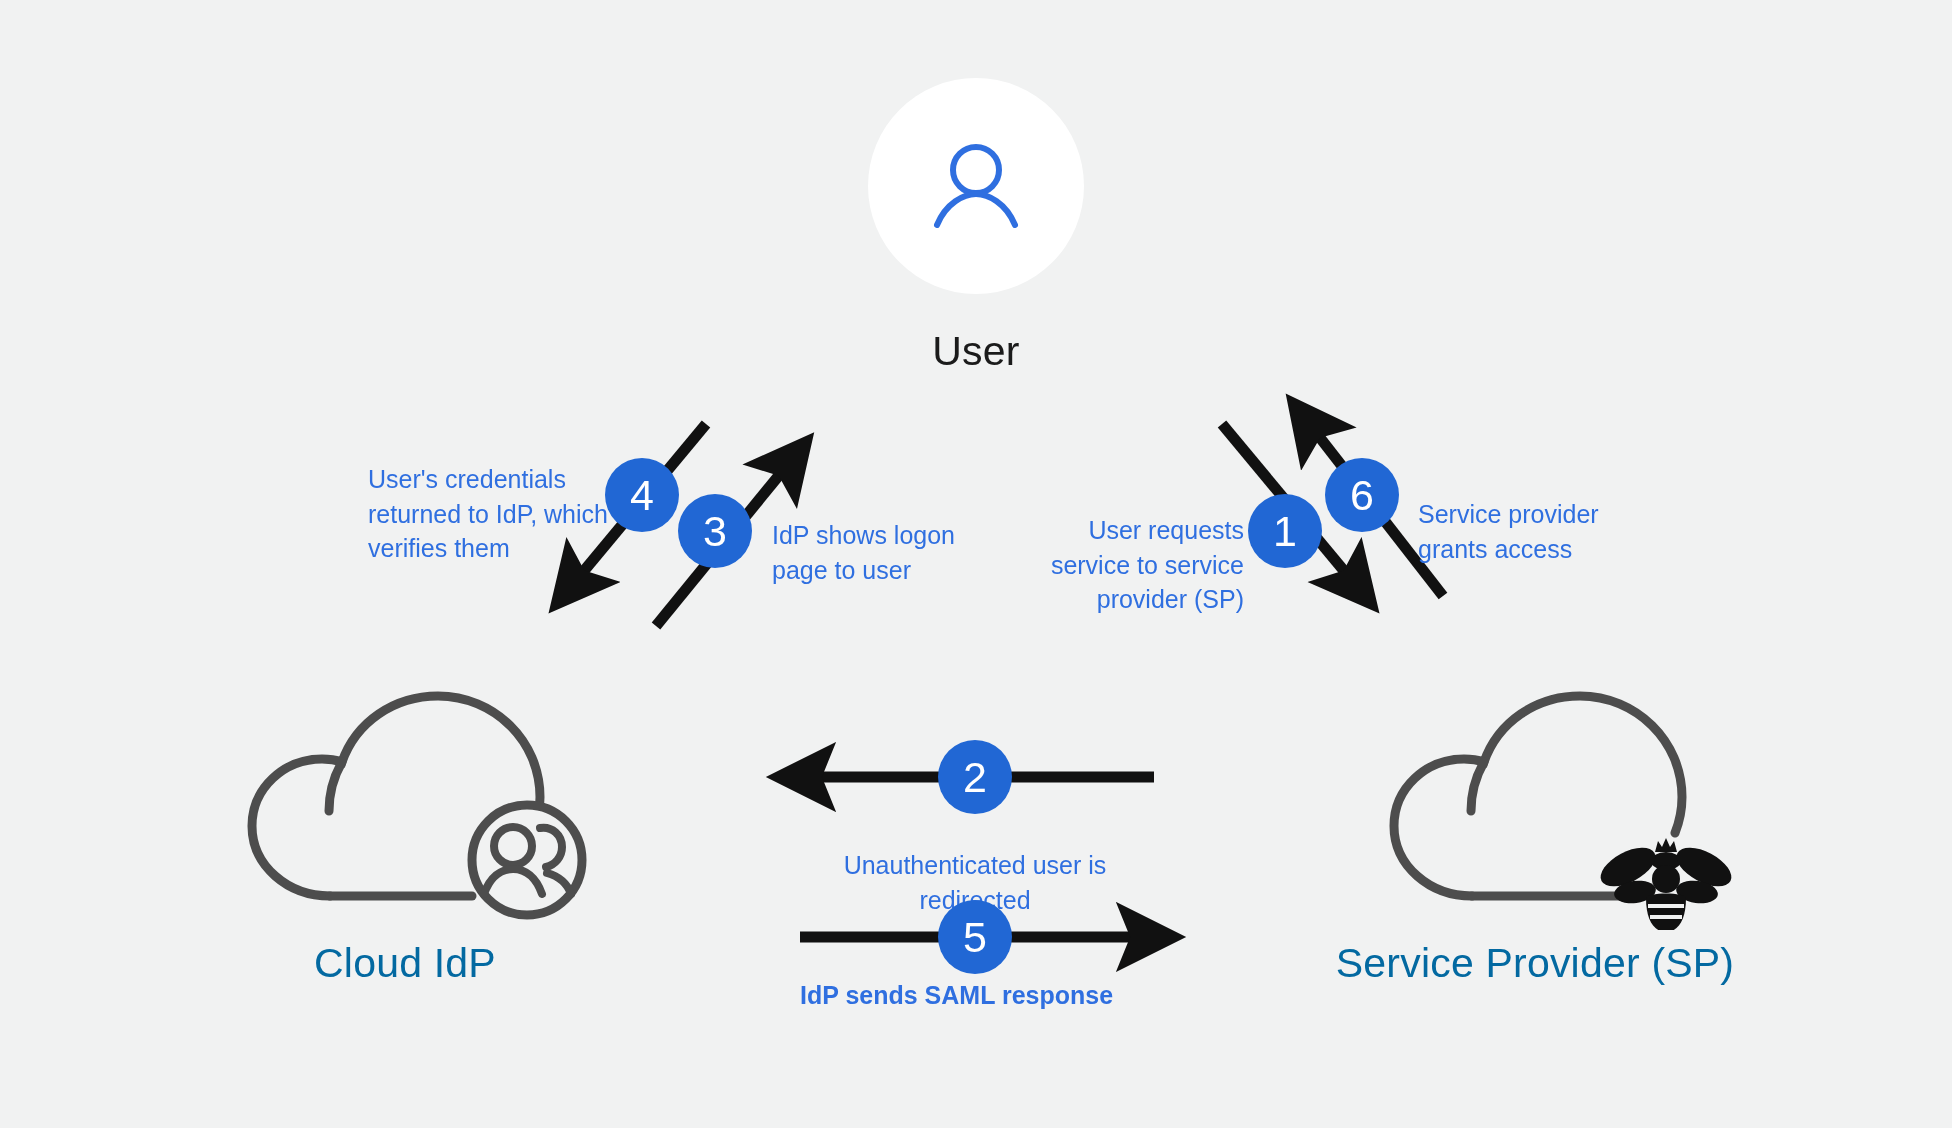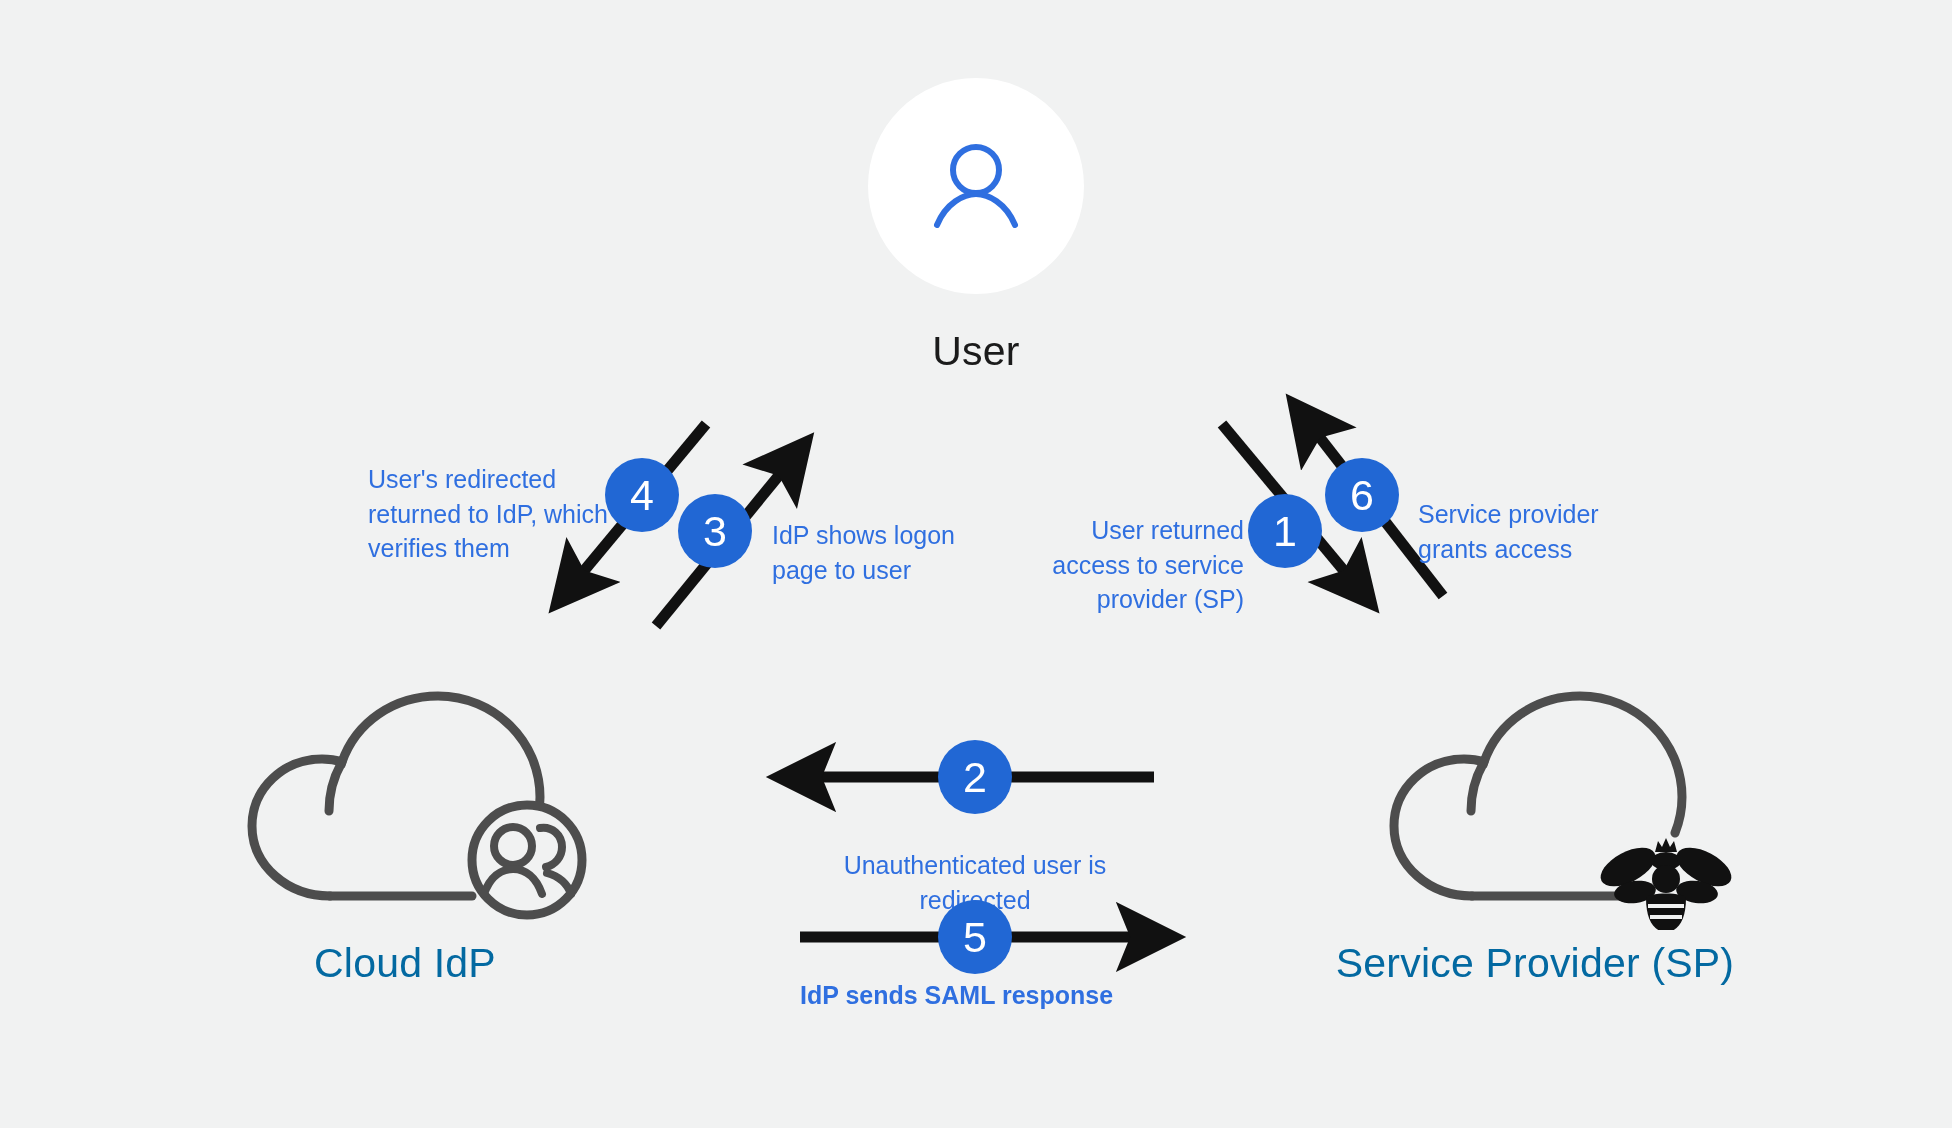--- a/index.html
+++ b/index.html
@@ -193,20 +193,20 @@
   </div>
   <div class="node-label" id="sp-label">Service Provider (SP)</div>
 
   <div class="step-badge" id="badge-1">1</div>
   <div class="step-badge" id="badge-2">2</div>
   <div class="step-badge" id="badge-3">3</div>
   <div class="step-badge" id="badge-4">4</div>
   <div class="step-badge" id="badge-5">5</div>
   <div class="step-badge" id="badge-6">6</div>
 
-  <div class="step-text" id="text-1">User returned access to service provider (SP)</div>
+  <div class="step-text" id="text-1">User requests service to service provider (SP)</div>
   <div class="step-text" id="text-2">Unauthenticated user is redirected</div>
   <div class="step-text" id="text-3">IdP shows logon page to user</div>
-  <div class="step-text" id="text-4">User's redirected returned to IdP, which verifies them</div>
+  <div class="step-text" id="text-4">User's credentials returned to IdP, which verifies them</div>
   <div class="step-text" id="text-5">IdP sends SAML response</div>
   <div class="step-text" id="text-6">Service provider grants access</div>
 
 </div>
 
 </body></html>

